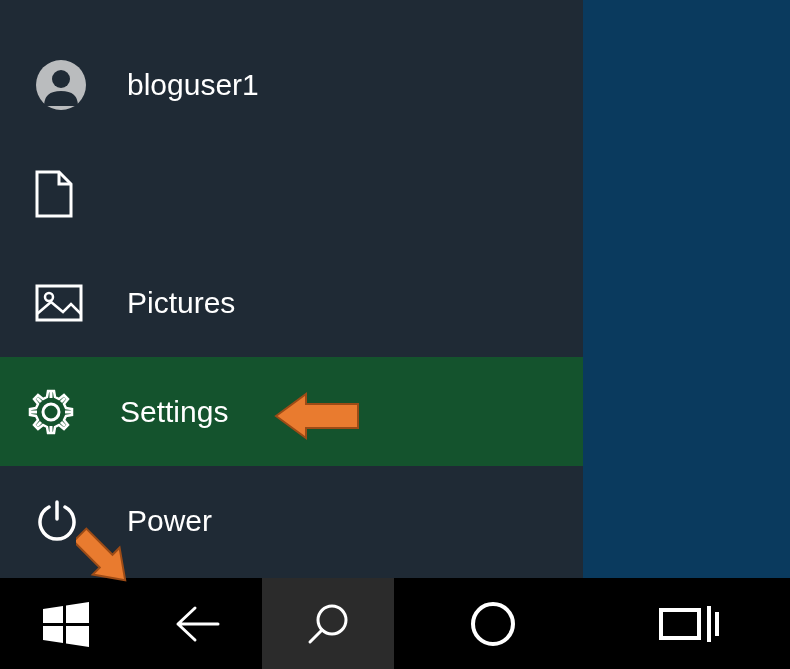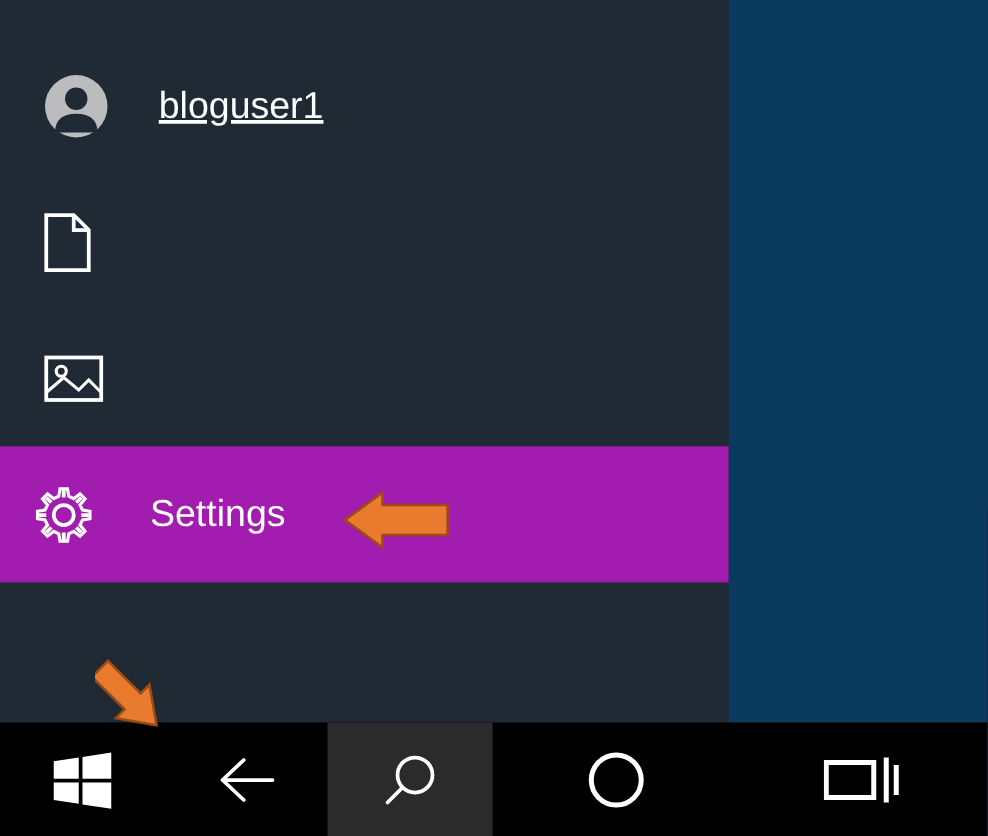--- a/index.html
+++ b/index.html
@@ -25,37 +25,36 @@
     }
     .menu-item {
       display: flex;
       align-items: center;
       height: 109px;
       padding-left: 35px;
       color: #ffffff;
       cursor: pointer;
     }
     .menu-item.hovered {
-      background: #a21caf;
+      background: #14532d;
       padding-left: 28px;
     }
     .menu-item .icon-slot {
       width: 92px;
       display: flex;
       align-items: center;
       justify-content: flex-start;
     }
     .menu-item .label {
       font-size: 30px;
       font-weight: 400;
       color: #ffffff;
     }
     .user-row {
       margin-top: 30px;
-      text-decoration: underline;
     }
     .desktop-strip {
       position: absolute;
       right: 0;
       top: 0;
       width: 207px;
       height: 578px;
       background: #0a3a5e;
     }
     .taskbar {
@@ -135,35 +134,45 @@
   </div>
 
   <div class="menu-item">
     <span class="icon-slot">
       <svg width="48" height="38" viewBox="0 0 48 38">
         <rect x="2" y="2" width="44" height="34" fill="none" stroke="#ffffff" stroke-width="3"></rect>
         <circle cx="14" cy="13" r="4" fill="none" stroke="#ffffff" stroke-width="2.5"></circle>
         <path d="M 2 30 L 16 18 L 28 28 L 36 20 L 46 30" fill="none" stroke="#ffffff" stroke-width="2.5"></path>
       </svg>
     </span>
+    <span class="label">Pictures</span>
   </div>
 
   <div class="menu-item hovered">
     <span class="icon-slot">
       <svg width="46" height="46" viewBox="0 0 46 46">
         <g fill="none" stroke="#ffffff" stroke-width="3">
           <circle cx="23" cy="23" r="8"></circle>
           <path d="M23 3 L23 9 M23 37 L23 43 M3 23 L9 23 M37 23 L43 23 M9 9 L13 13 M33 33 L37 37 M37 9 L33 13 M13 33 L9 37"></path>
           <path d="M20 2 L26 2 L27 8 L31 10 L36 6 L40 10 L36 15 L38 19 L44 20 L44 26 L38 27 L36 31 L40 36 L36 40 L31 36 L27 38 L26 44 L20 44 L19 38 L15 36 L10 40 L6 36 L10 31 L8 27 L2 26 L2 20 L8 19 L10 15 L6 10 L10 6 L15 10 L19 8 Z" stroke-width="2.5"></path>
         </g>
       </svg>
     </span>
     <span class="label">Settings</span>
   </div>
 
+  <div class="menu-item">
+    <span class="icon-slot">
+      <svg width="44" height="44" viewBox="0 0 44 44">
+        <path d="M 14 8 A 17 17 0 1 0 30 8" fill="none" stroke="#ffffff" stroke-width="3.5" stroke-linecap="round"></path>
+        <line x1="22" y1="3" x2="22" y2="20" stroke="#ffffff" stroke-width="3.5" stroke-linecap="round"></line>
+      </svg>
+    </span>
+    <span class="label">Power</span>
+  </div>
 
 </div>
 
 <div class="desktop-strip"></div>
 
 <div class="taskbar">
 
   <div class="taskbar-button" title="Start">
     <span>
       <svg width="50" height="50" viewBox="0 0 50 50">

